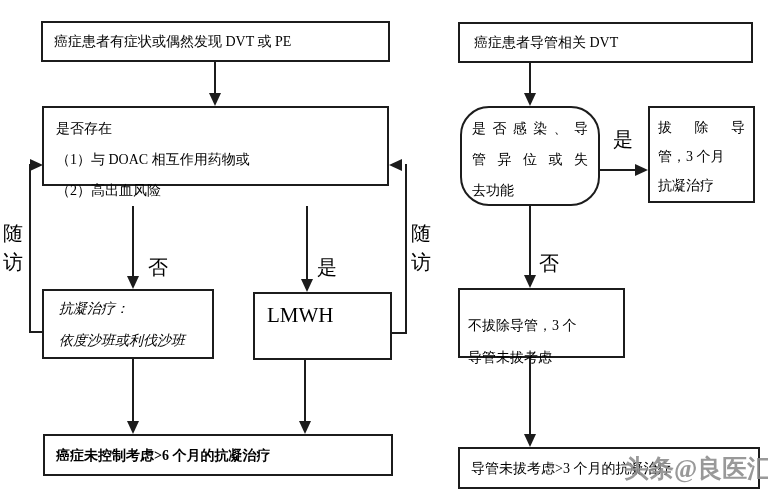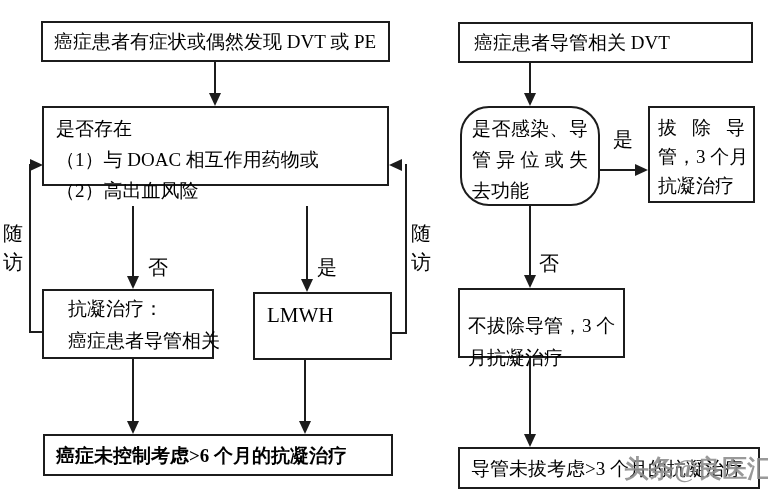--- a/index.html
+++ b/index.html
@@ -9,21 +9,21 @@
     background: #ffffff;
     font-family: "Liberation Serif", "DejaVu Serif", serif;
     color: #000000;
     overflow: hidden;
   }
   .box {
     position: absolute;
     box-sizing: border-box;
     border: 2px solid #1c1c1c;
     background: #ffffff;
-    font-size: 19px;
+    font-size: 14px;
     line-height: 31px;
     color: #000000;
   }
   .box.center-v { display: flex; align-items: center; white-space: nowrap; }
   .vline, .hline { position: absolute; background: #1c1c1c; }
   .vline { width: 2px; }
   .hline { height: 2px; }
   .tri { position: absolute; width: 0; height: 0; }
   .tri-down  { border-left: 6px solid transparent; border-right: 6px solid transparent; border-top: 13px solid #1c1c1c; }
   .tri-right { border-top: 6px solid transparent; border-bottom: 6px solid transparent; border-left: 13px solid #1c1c1c; }
@@ -61,23 +61,23 @@
   </div>
 
   <div class="vline" style="left:132px; top:206px; height:71px;"></div>
   <div class="tri tri-down" style="left:127px; top:276px;"></div>
   <div class="lbl" style="left:148px; top:256px;">否</div>
 
   <div class="vline" style="left:306px; top:206px; height:74px;"></div>
   <div class="tri tri-down" style="left:301px; top:279px;"></div>
   <div class="lbl" style="left:317px; top:256px;">是</div>
 
-  <div class="box" style="left:42px; top:289px; width:172px; height:70px; padding:2px 24px; line-height:32px;">
+  <div class="box" style="left:42px; top:289px; width:172px; height:70px; padding:2px 15px; line-height:32px;font-style:italic;">
     <div class="line-row">抗凝治疗：</div>
-    <div class="line-row">癌症患者导管相关</div>
+    <div class="line-row">依度沙班或利伐沙班</div>
   </div>
 
   <div class="box" style="left:253px; top:292px; width:139px; height:68px; padding:6px 12px; font-size:21px;">LMWH</div>
 
   <div class="vline" style="left:132px; top:359px; height:63px;"></div>
   <div class="tri tri-down" style="left:127px; top:421px;"></div>
   <div class="vline" style="left:304px; top:360px; height:62px;"></div>
   <div class="tri tri-down" style="left:299px; top:421px;"></div>
 
   <div class="box center-v" style="left:43px; top:434px; width:350px; height:42px; padding-left:11px;font-weight:bold;">癌症未控制考虑&gt;6 个月的抗凝治疗</div>
@@ -118,21 +118,21 @@
     <div class="line-row">管，3 个月</div>
     <div class="line-row">抗凝治疗</div>
   </div>
 
   <div class="vline" style="left:529px; top:206px; height:70px;"></div>
   <div class="tri tri-down" style="left:524px; top:275px;"></div>
   <div class="lbl" style="left:539px; top:252px;">否</div>
 
   <div class="box" style="left:458px; top:288px; width:167px; height:70px; padding:20px 8px; line-height:32px;">
     <div class="line-row">不拔除导管，3 个</div>
-    <div class="line-row">月抗凝治疗</div>
+    <div class="line-row">导管未拔考虑</div>
   </div>
 
   <div class="vline" style="left:529px; top:358px; height:76px;"></div>
   <div class="tri tri-down" style="left:524px; top:434px;"></div>
 
   <div class="box center-v" style="left:458px; top:447px; width:302px; height:42px; padding-left:11px;">导管未拔考虑&gt;3 个月的抗凝治疗</div>
 
   <div class="watermark">头条@良医汇</div>
 
 </div>

